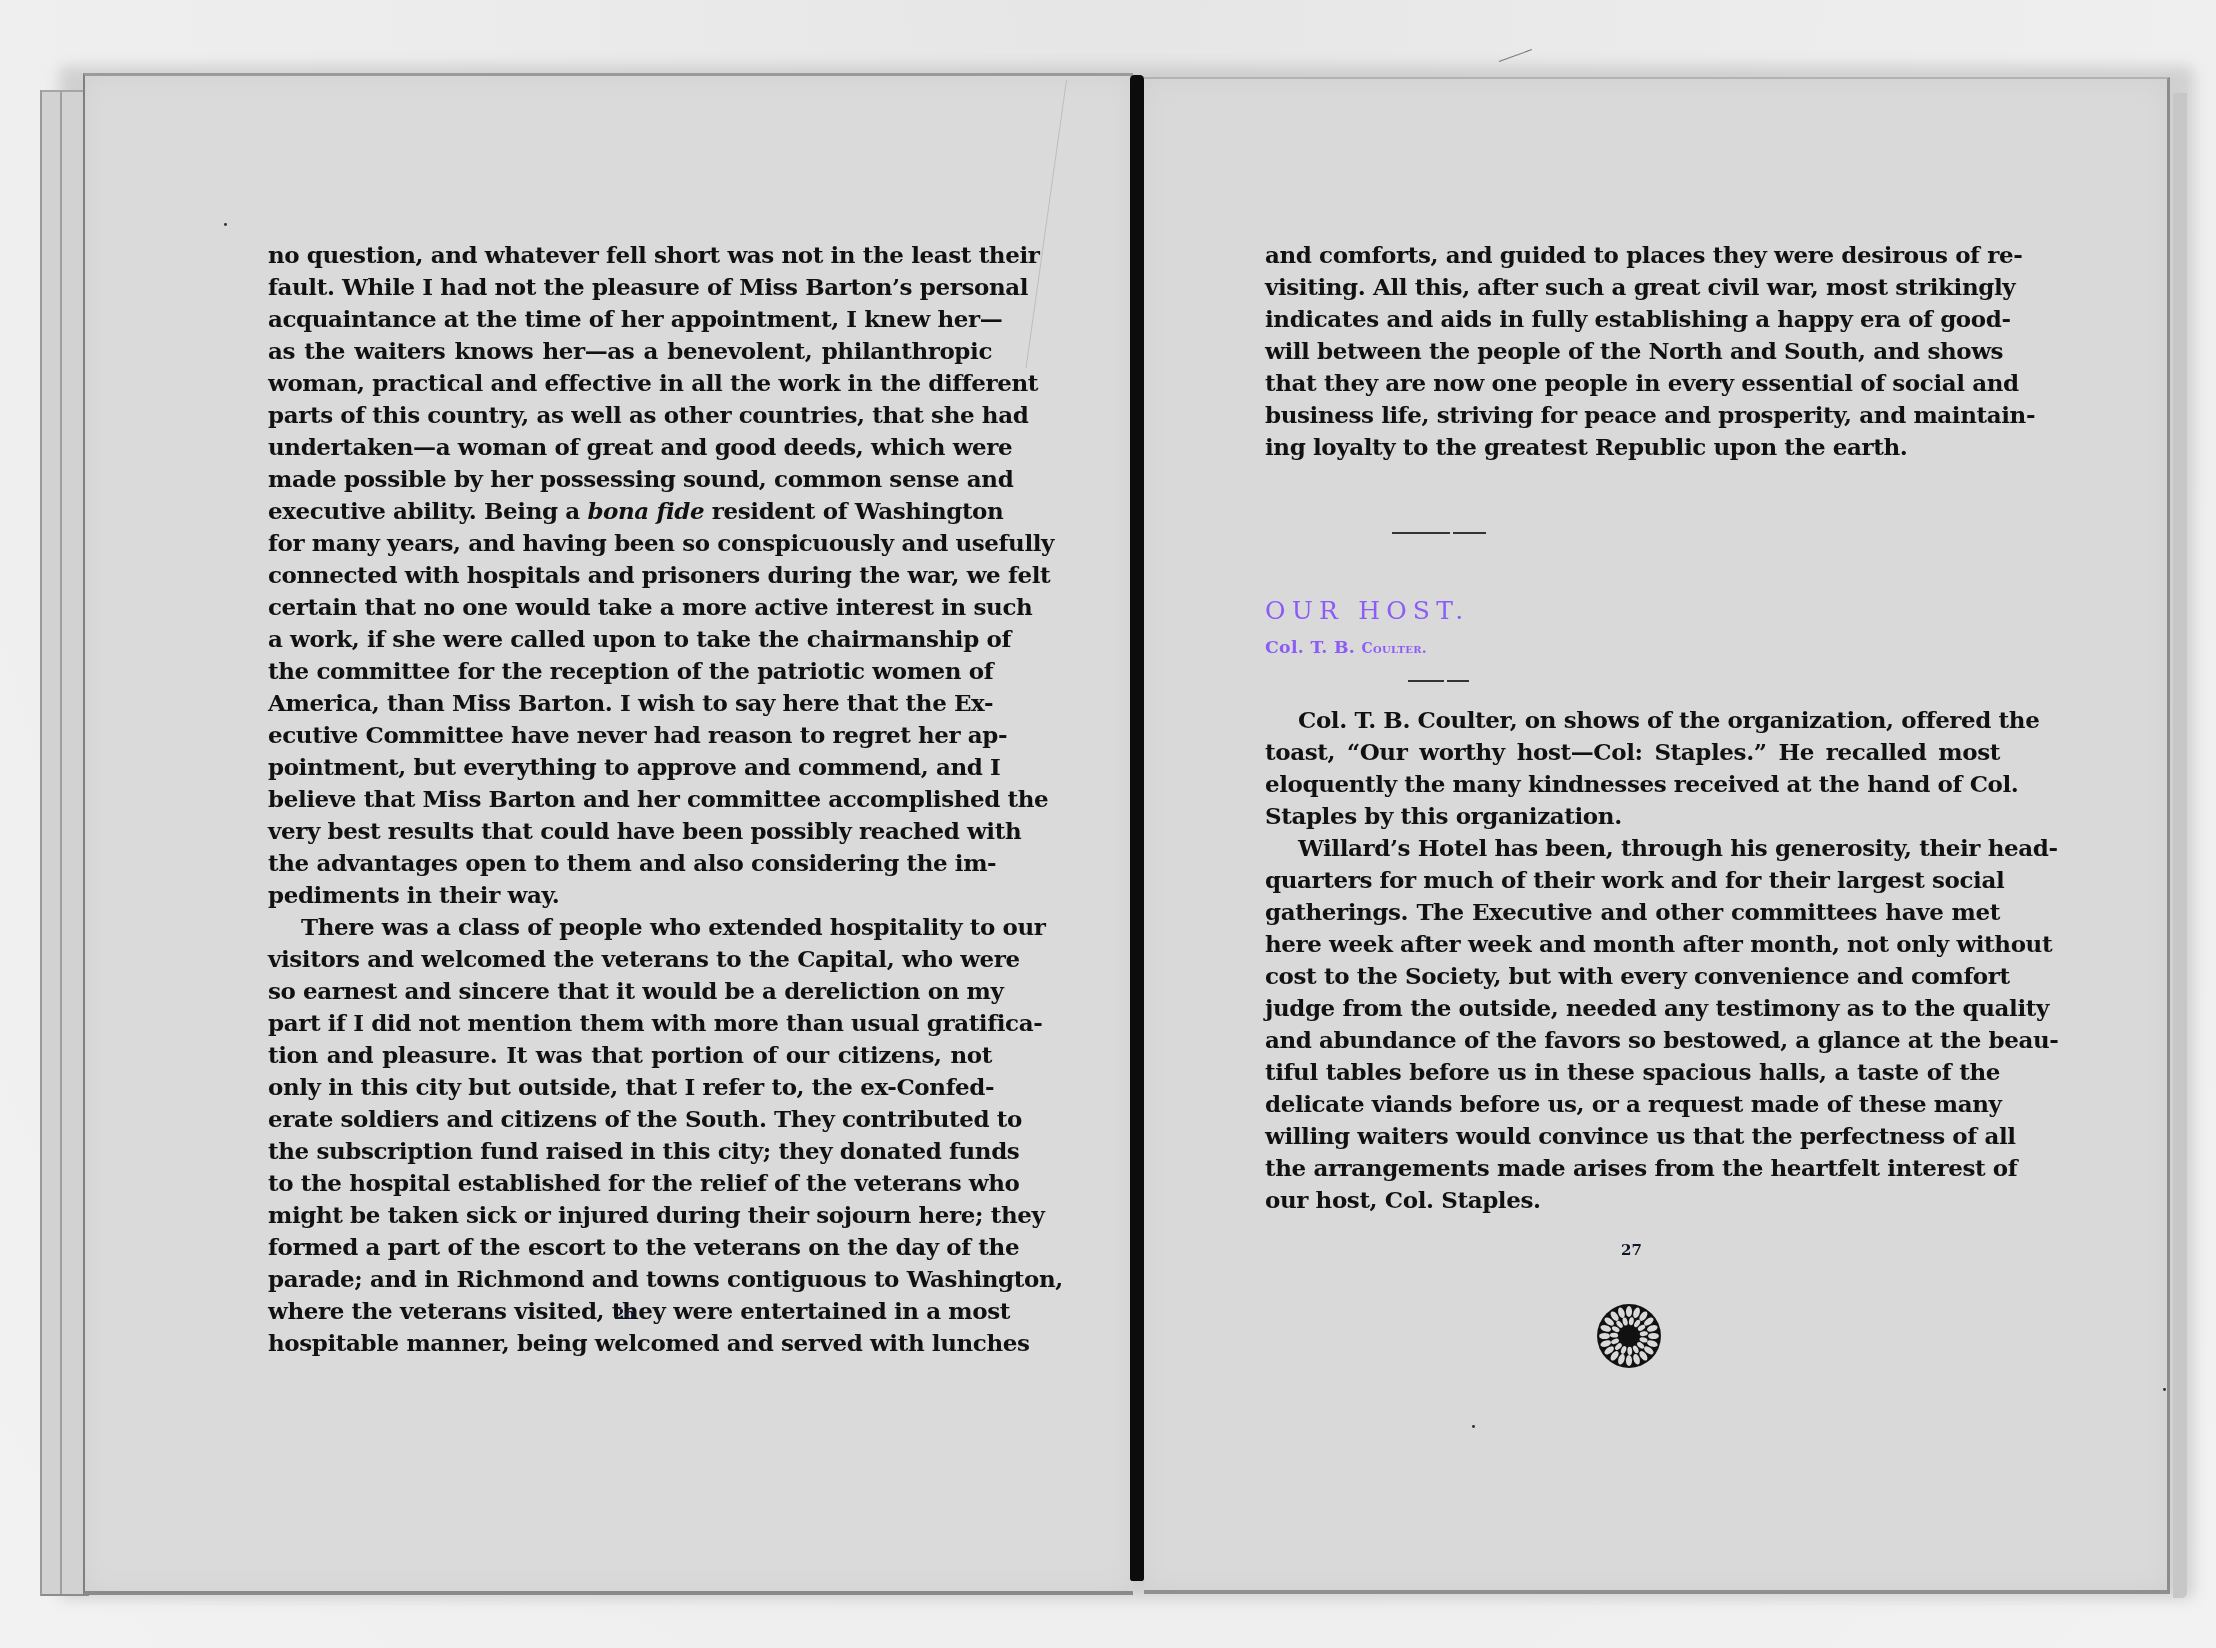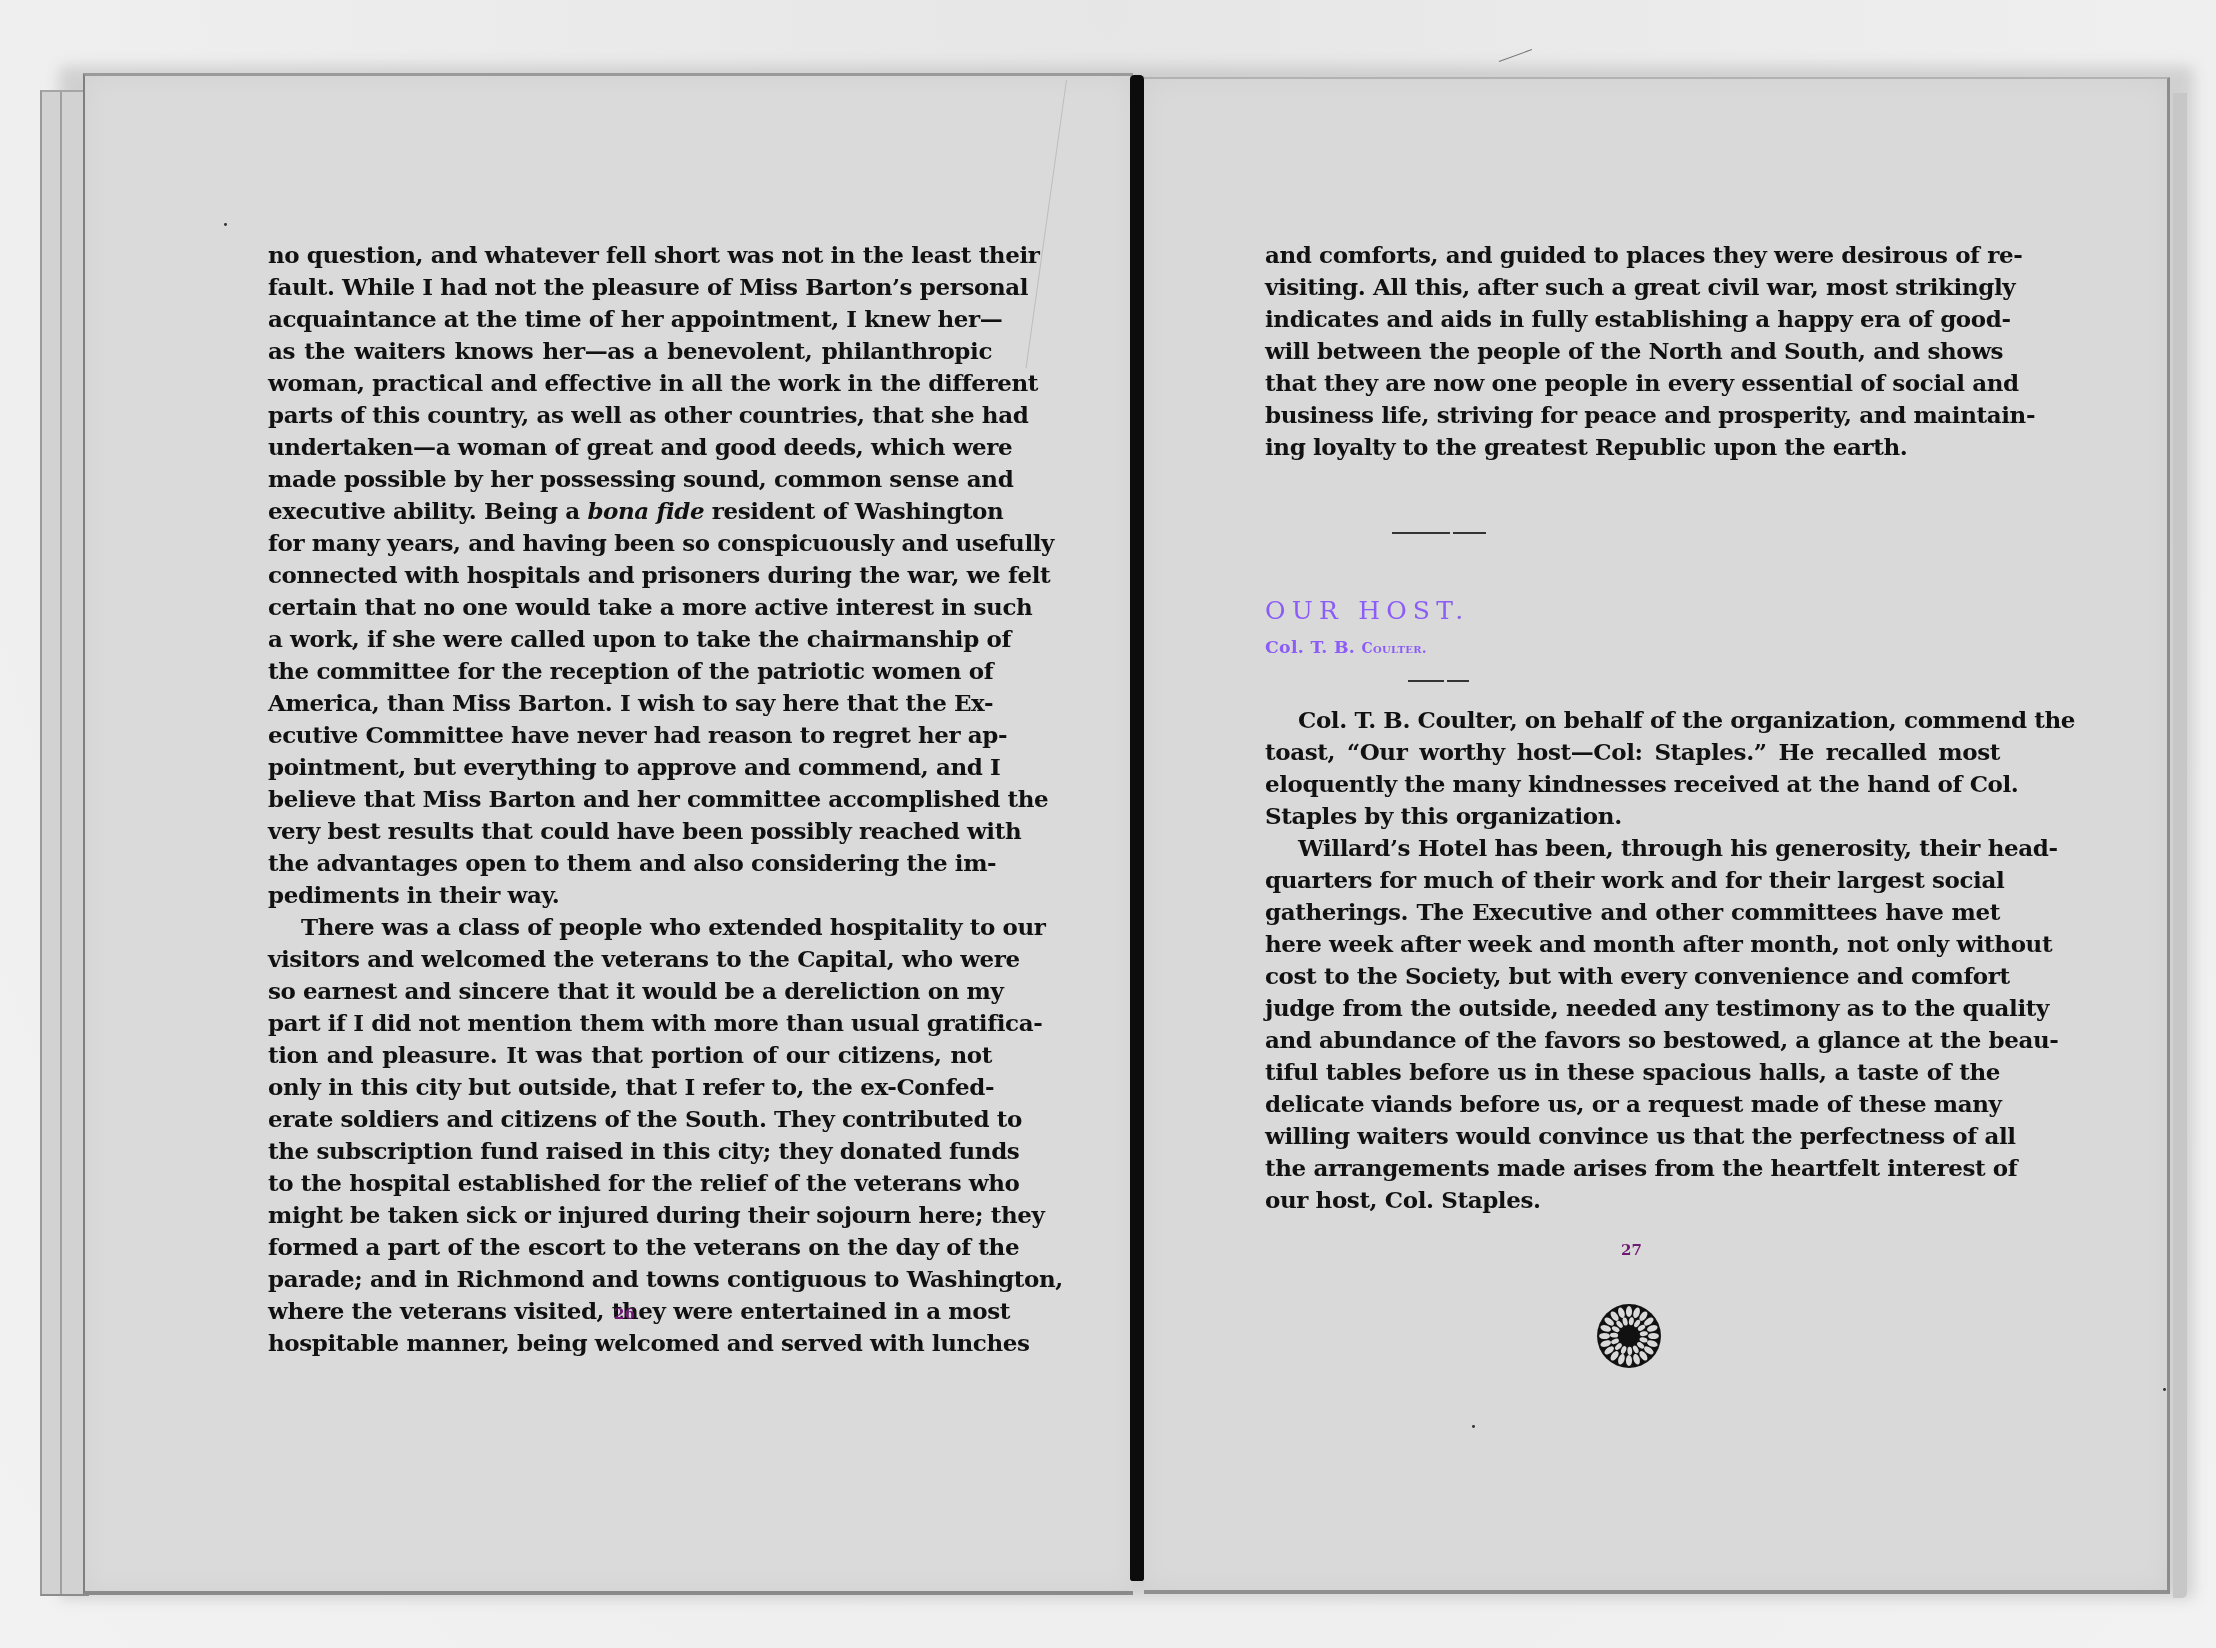--- a/index.html
+++ b/index.html
@@ -53,21 +53,21 @@
     letter-spacing:-0.4px;
   }
   .col .line { display:block; white-space:nowrap; text-align-last:justify; text-align:justify; }
   .col .line.last { text-align-last:left; }
   .col .line.indent { padding-left:33px; }
   .col i { font-style:italic; font-weight:bold; }
   .col-left { left:268px; top:239px; width:724px; }
   .col-right-top { left:1265px; top:239px; width:735px; }
   .col-right-body { left:1265px; top:704px; width:735px; }
   .page-num {
-    position:absolute; font-size:15px; font-weight:bold; color:#701a75;
+    position:absolute; font-size:15px; font-weight:bold; color:#0f172a;
   }
   .pn-left { left:614px; top:1305px; }
   .pn-right { left:1621px; top:1241px; }
   .rule {
     position:absolute; height:2.1px; background:#333;
   }
   .rule .gap { position:absolute; top:0; width:2.8px; height:2.1px; background:#dadada; }
   .heading {
     position:absolute; left:1265px; width:735px; text-align:left; color:#8b5cf6;
   }
@@ -150,21 +150,21 @@
   </div>
 
 <div class="heading h-title">OUR HOST.</div>
 <div class="heading h-sub"><span>Col. T. B. </span><span class="sc" style="font-variant:small-caps;">Coulter.</span></div>
 
 <div class="rule" style="left:1408px; top:680px; width:61px;">
     <span class="gap" style="left:36px;"></span>
   </div>
 
 <div class="col col-right-body">
-  <span class="line indent">Col. T. B. Coulter, on behalf of the organization, commend the</span>
+  <span class="line indent">Col. T. B. Coulter, on shows of the organization, offered the</span>
   <span class="line">toast, “Our worthy host—Col: Staples.”   He recalled most</span>
   <span class="line">eloquently the many kindnesses received at the hand of Col.</span>
   <span class="line last">Staples by this organization.</span>
   <span class="line indent">Willard’s Hotel has been, through his generosity, their head-</span>
   <span class="line">quarters for much of their work and for their largest social</span>
   <span class="line">gatherings.   The Executive and other committees have met</span>
   <span class="line">here week after week and month after month, not only without</span>
   <span class="line">cost to the Society, but with every convenience and comfort</span>
   <span class="line">judge from the outside, needed any testimony as to the quality</span>
   <span class="line">and abundance of the favors so bestowed, a glance at the beau-</span>

